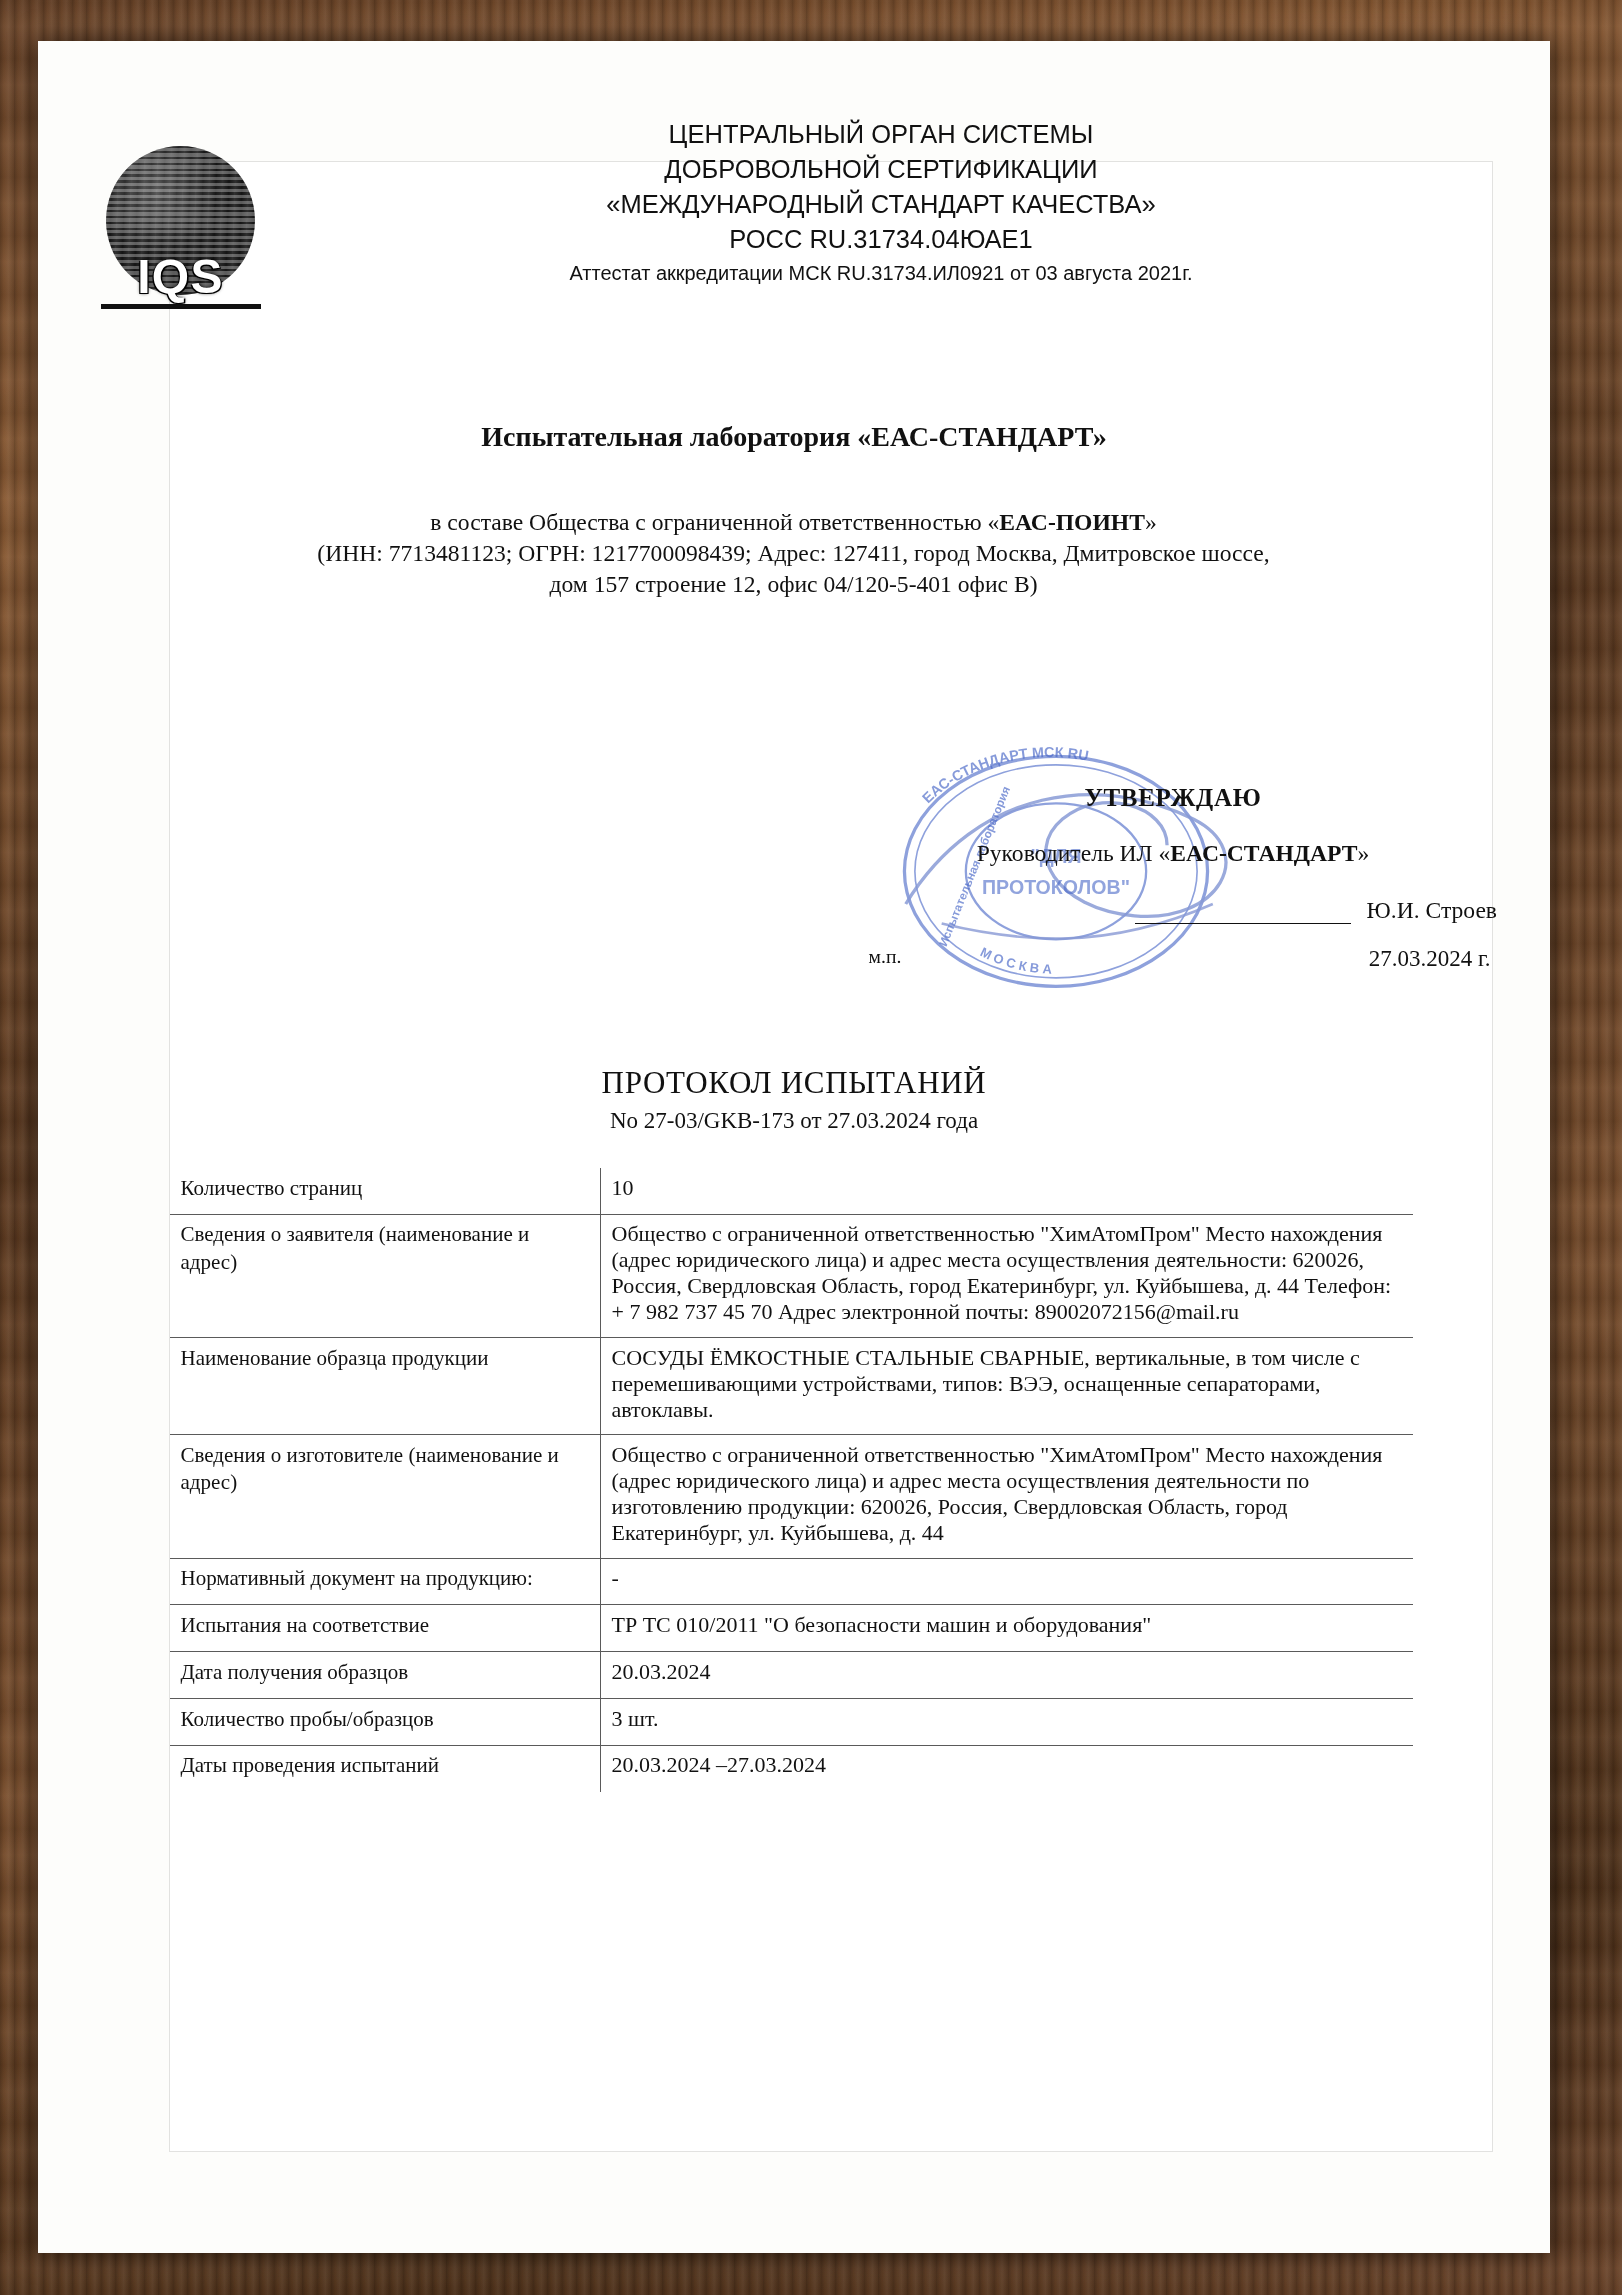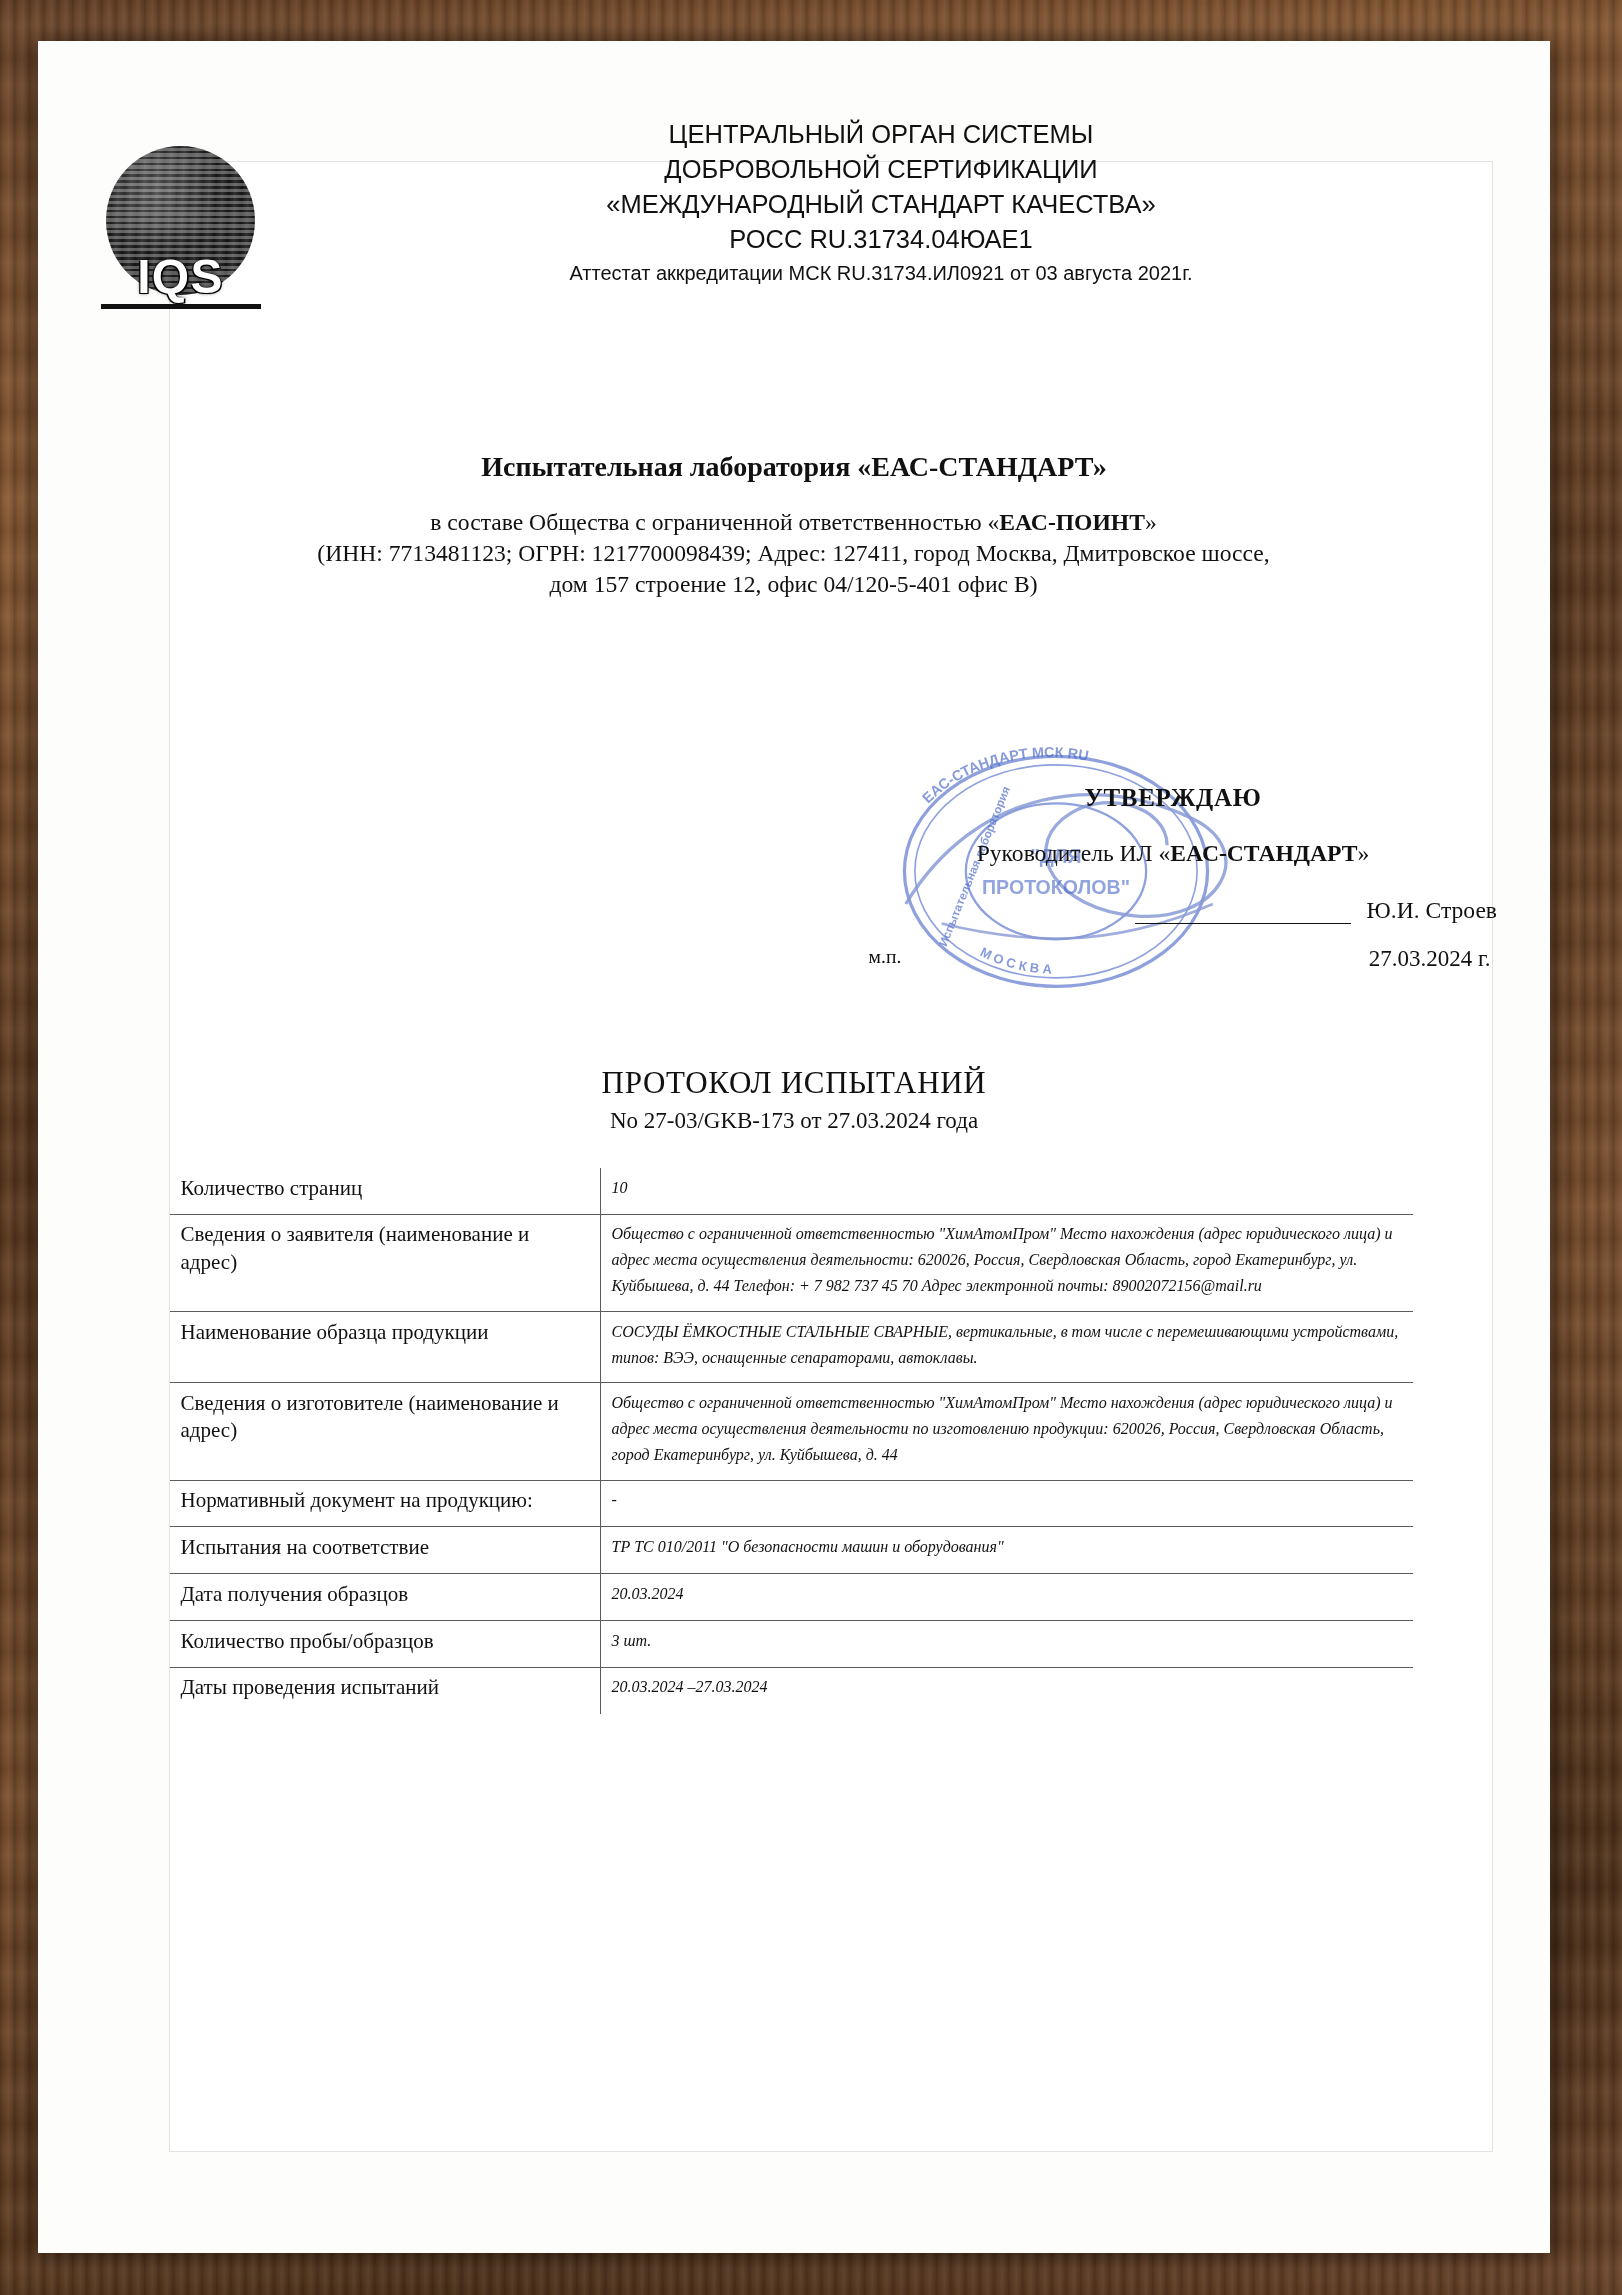--- a/index.html
+++ b/index.html
@@ -241,23 +241,22 @@
     color: #111;
   }
   .tbl tr { border-bottom: 0.7px solid #5a5a5a; }
   .tbl td.k {
     width: 409px;
     font-size: 21px;
     line-height: 27.5px;
     border-right: 0.7px solid #5a5a5a;
   }
   .tbl td.v {
-    font-size: 16px;
+    font-size: 22px;
     line-height: 26px;
-    font-style: italic;
   }
   .tbl tr.last { border-bottom: none; }
   .tbl tr.last td.k { border-right: 0.7px solid #5a5a5a; }
 </style>
 </head>
 <body>
 
 <div class="wood-bg"></div>
 
 <div class="sheet">
@@ -271,21 +270,21 @@
     </div>
     <div class="header-text">
       <div class="l1">ЦЕНТРАЛЬНЫЙ ОРГАН СИСТЕМЫ</div>
       <div class="l2">ДОБРОВОЛЬНОЙ СЕРТИФИКАЦИИ</div>
       <div class="l3">«МЕЖДУНАРОДНЫЙ СТАНДАРТ КАЧЕСТВА»</div>
       <div class="l4">РОСС RU.31734.04ЮАЕ1</div>
       <div class="l5">Аттестат аккредитации МСК RU.31734.ИЛ0921 от 03 августа 2021г.</div>
     </div>
   </div>
 
-  <div class="lab-title" style="left:0; top:410px; width:1512px;">Испытательная лаборатория «ЕАС-СТАНДАРТ»</div>
+  <div class="lab-title" style="left:0; top:380px; width:1512px;">Испытательная лаборатория «ЕАС-СТАНДАРТ»</div>
 
   <div class="lab-sub" style="left:39px; top:466px; width:1433px;">
     <div>
       <span>в составе Общества с ограниченной ответственностью «</span><b>ЕАС-ПОИНТ</b><span>»</span>
     </div>
     <div>(ИНН: 7713481123; ОГРН: 1217700098439; Адрес: 127411, город Москва, Дмитровское шоссе,</div>
     <div>дом 157 строение 12, офис 04/120-5-401 офис В)</div>
   </div>
 
   <svg class="stamp" viewBox="0 0 700 450" style="left:789px; top:667px;">

